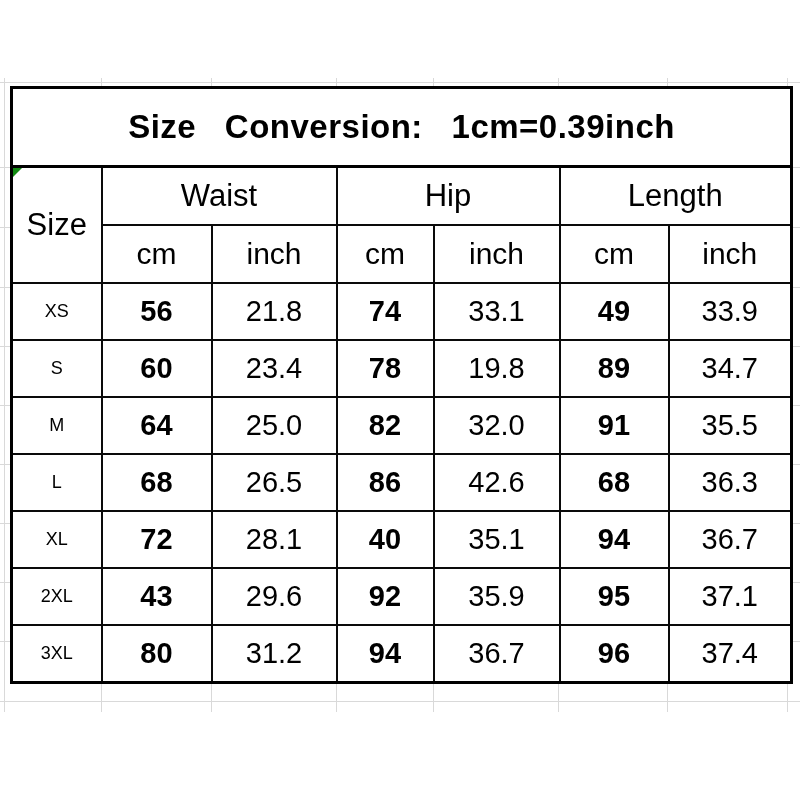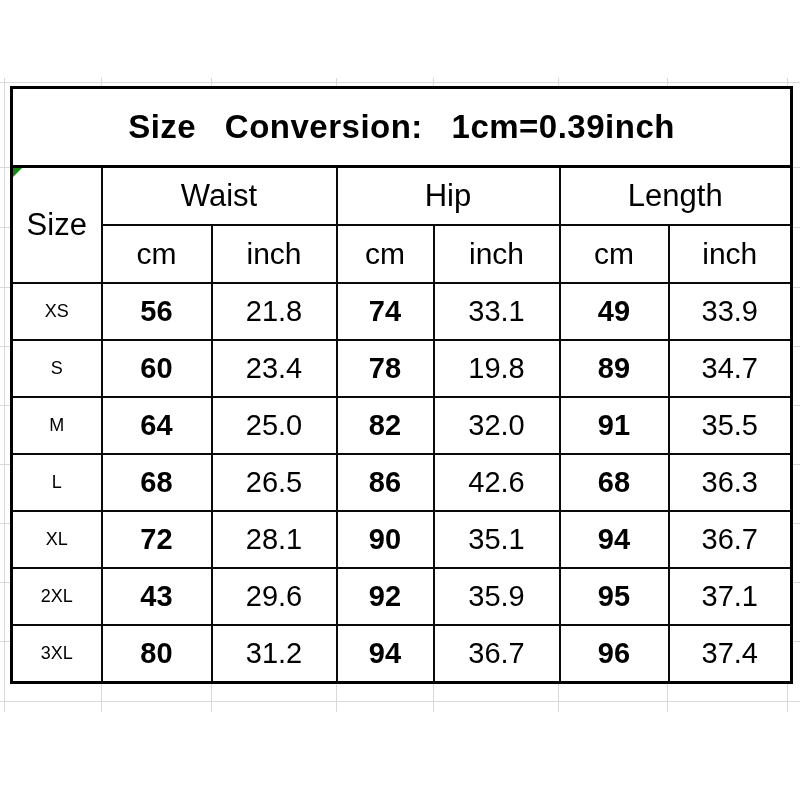--- a/index.html
+++ b/index.html
@@ -152,21 +152,21 @@
           <td class="in-cell">26.5</td>
           <td class="cm-cell">86</td>
           <td class="in-cell">42.6</td>
           <td class="cm-cell">68</td>
           <td class="in-cell">36.3</td>
         </tr>
         <tr class="data-row">
           <td class="size-cell">XL</td>
           <td class="cm-cell">72</td>
           <td class="in-cell">28.1</td>
-          <td class="cm-cell">90</td>
+          <td class="cm-cell">40</td>
           <td class="in-cell">35.1</td>
           <td class="cm-cell">94</td>
           <td class="in-cell">36.7</td>
         </tr>
         <tr class="data-row">
           <td class="size-cell">2XL</td>
           <td class="cm-cell">43</td>
           <td class="in-cell">29.6</td>
           <td class="cm-cell">92</td>
           <td class="in-cell">35.9</td>

